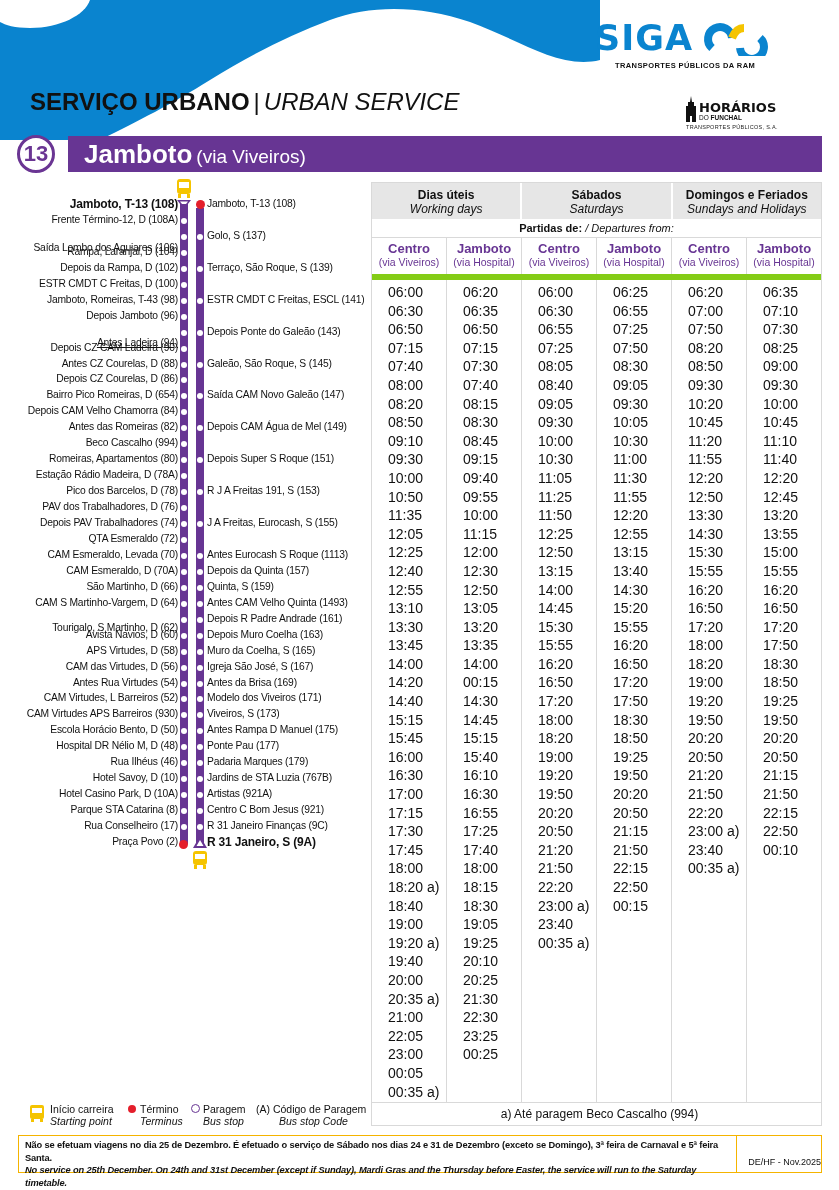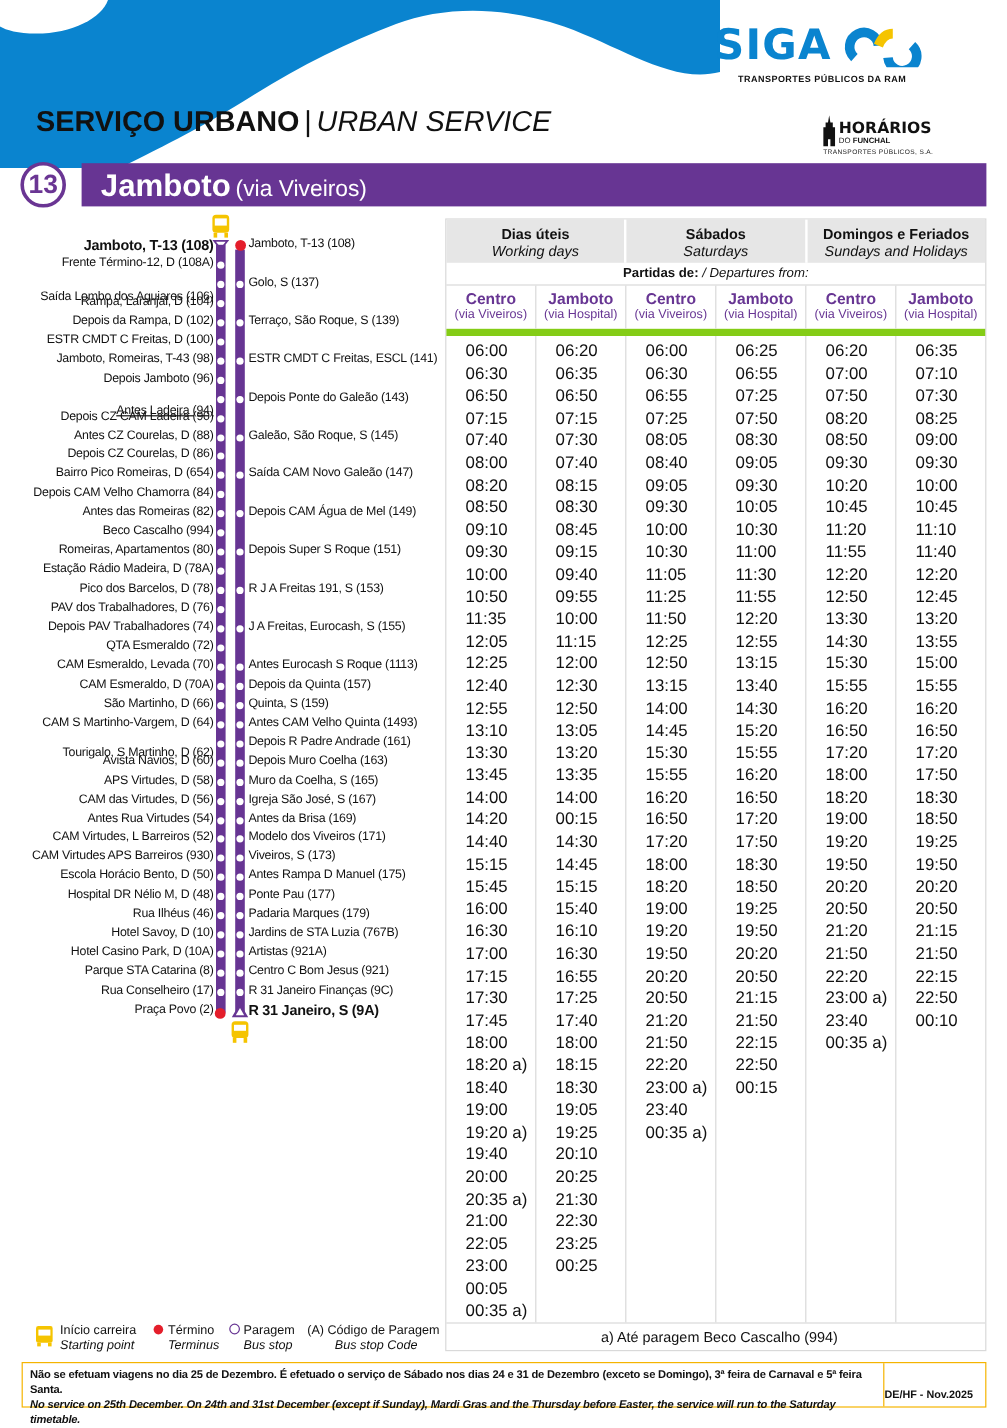--- a/index.html
+++ b/index.html
@@ -57,21 +57,21 @@
   .leg-item { position: absolute; top: 0; white-space: nowrap; }
   .leg-item .en { font-style: italic; display: block; }
   .leg-bus { position: absolute; left: 0; top: 2px; width: 14px; height: 20px; }
   .leg-red { display: inline-block; width: 8px; height: 8px; border-radius: 50%; background: #e41e2b; margin-right: 4px; }
   .leg-ring { display: inline-block; width: 7px; height: 7px; border-radius: 50%; border: 1.5px solid #673593; margin-right: 3px; }
 
   .notice { position: absolute; left: 18px; top: 1135px; width: 804px; height: 38px; border: 1.5px solid #f5b400; box-sizing: border-box; display: flex; }
   .notice-text { flex: 1; font-size: 9.3px; line-height: 12.5px; padding: 3px 6px; letter-spacing: -0.15px; }
   .notice-text .pt { font-weight: bold; }
   .notice-text .en { font-style: italic; font-weight: bold; }
-  .notice-code { width: 85px; border-left: 1.5px solid #f5b400; font-size: 9px; font-weight: bold; text-align: left; padding-top: 21px; box-sizing: border-box; }
+  .notice-code { width: 85px; border-left: 1.5px solid #f5b400; font-size: 9px; font-weight: normal; text-align: right; padding-top: 21px; box-sizing: border-box; }
 </style>
 </head>
 <body>
 
 <svg class="wave" viewBox="0 0 600 140" preserveAspectRatio="none">
   <path d="M0,0 L600,0 L600,60 C560,70 520,40 470,22 C420,5 370,5 330,20 C290,35 250,55 210,80 C170,105 140,120 100,140 L0,140 Z" fill="#0a84cf"></path>
   <path d="M0,0 L90,0 C85,15 60,28 30,28 C15,28 5,25 0,22 Z" fill="#ffffff"></path>
 </svg>
 
 <div class="logo-siga">

